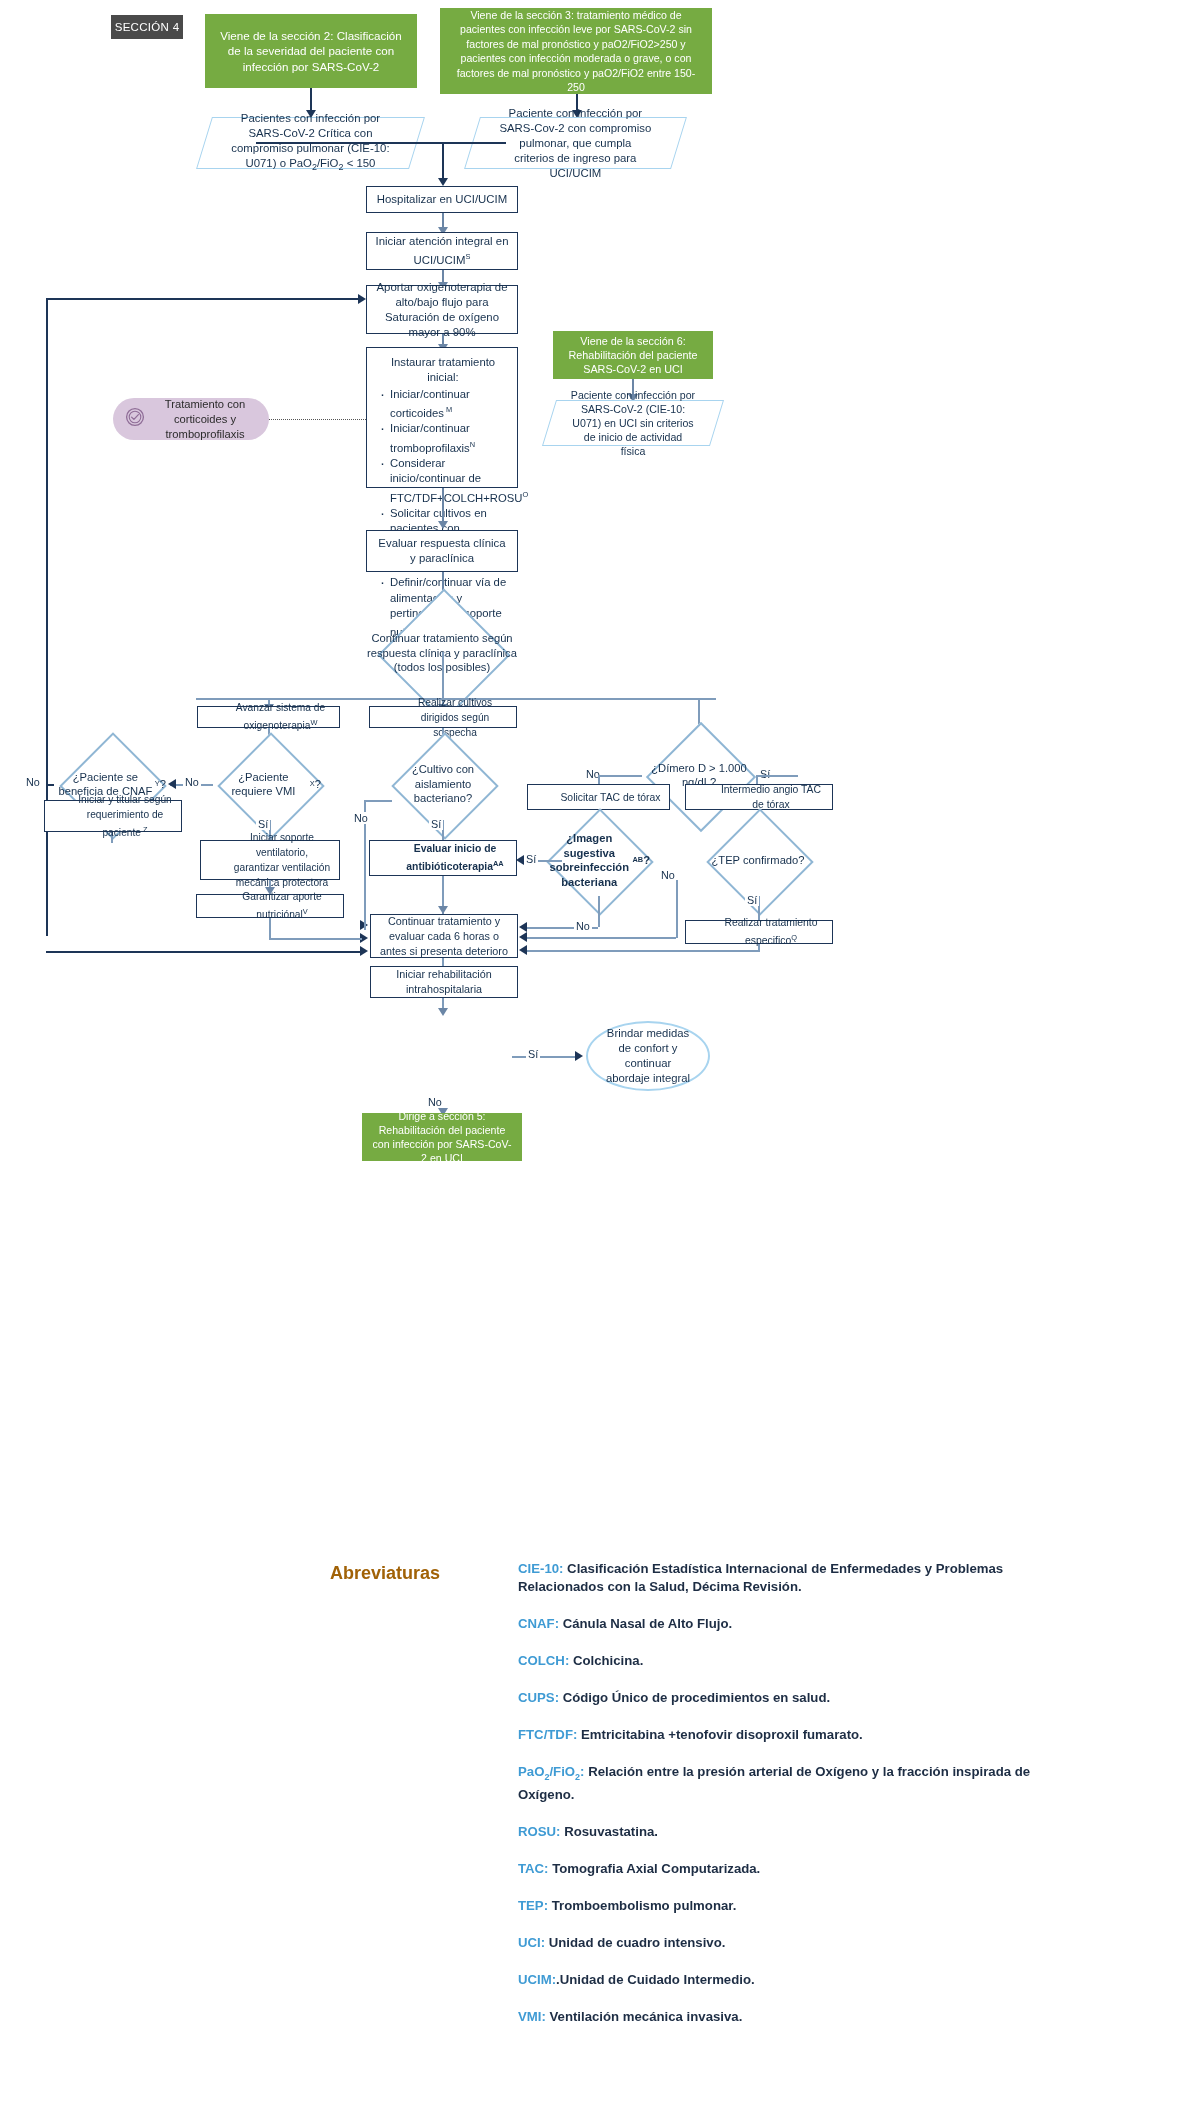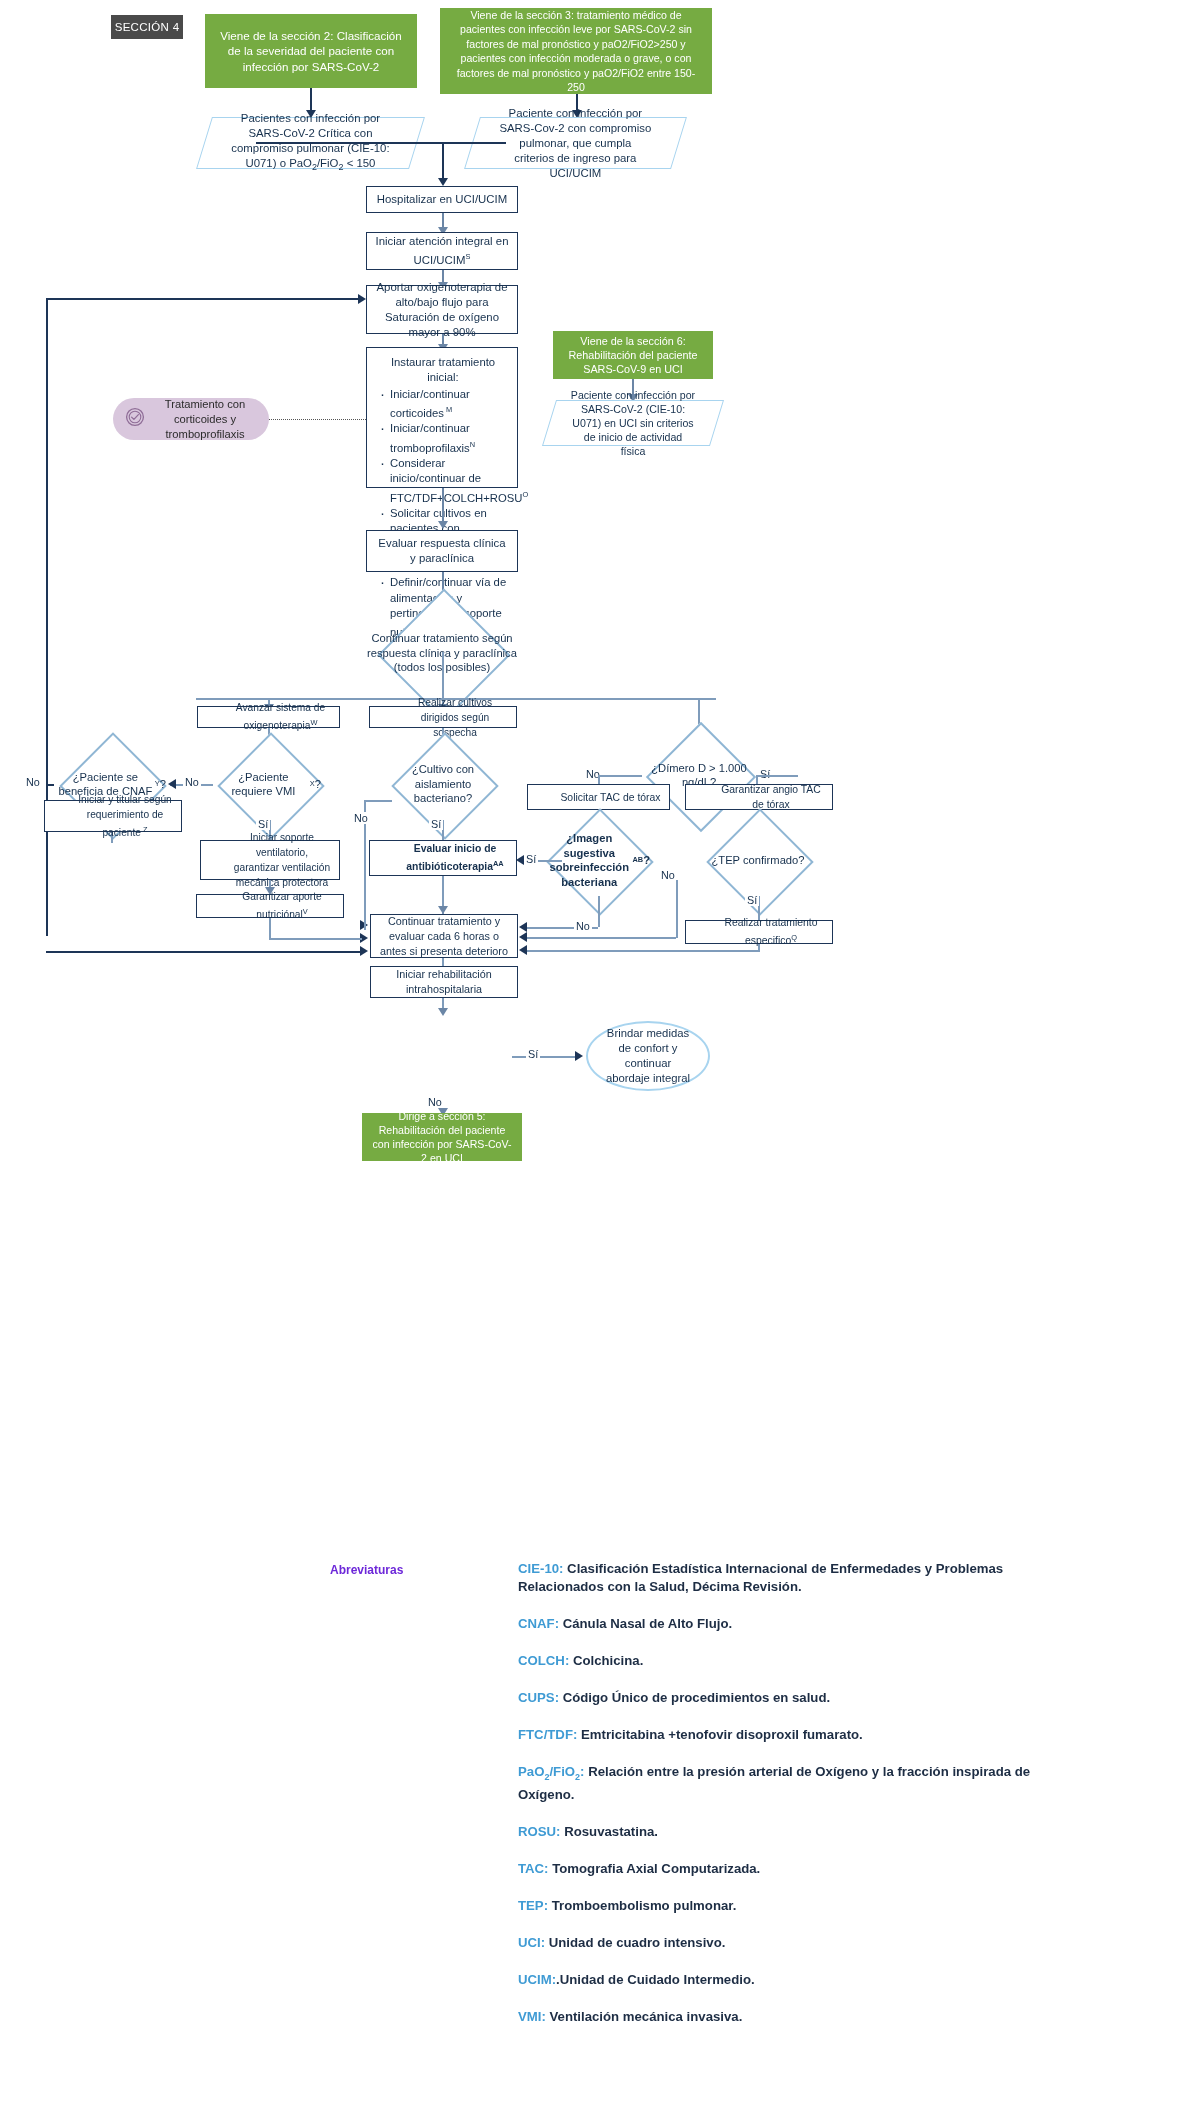--- a/index.html
+++ b/index.html
@@ -64,21 +64,21 @@
   .ar.dg{border-top-color:#6b86a6;}
 
   
   .dot{position:absolute;height:0;border-top:1.6px dotted #555;}
 
   
   .elbl{position:absolute;font-size:10.8px;color:#16304d;background:#fff;padding:0 2px;white-space:nowrap;}
 
   
   #abbr{position:absolute;left:0;top:1560px;width:1181px;}
-  .abbr-title{position:absolute;left:330px;top:3px;font-size:12px;font-weight:bold;color:#6d28d9;}
+  .abbr-title{position:absolute;left:330px;top:3px;font-size:18px;font-weight:bold;color:#a16207;}
   .abbr-list{position:absolute;left:518px;top:0;width:520px;}
   .abbr-item{font-size:13.2px;line-height:18px;font-weight:bold;color:#1d2d44;margin-bottom:19px;}
   .abbr-item .k{color:#3f9bd4;}
   sub{font-size:9px;}
   sup{font-size:7.4px;}
 </style>
 </head>
 <body>
 
 <div id="page">
@@ -152,21 +152,21 @@
         <circle cx="10" cy="10" r="8.4" fill="none" stroke="#8f6d97" stroke-width="1.3"></circle>
         <circle cx="10" cy="10" r="5.8" fill="none" stroke="#8f6d97" stroke-width="1.1"></circle>
         <path d="M6.6 10.1 L8.9 12.4 L13.4 7.6" fill="none" stroke="#8f6d97" stroke-width="1.3" stroke-linecap="round" stroke-linejoin="round"></path>
       </svg>
     </span>
     <span class="txt">Tratamiento con corticoides y tromboprofilaxis</span>
   </div>
   <div class="dot" style="left:269px;top:419px;width:97px;"></div>
 
   <div class="node green" style="left:553px;top:331px;width:160px;height:48px;font-size:10.8px;line-height:14px;">
-    <span>Viene de la sección 6: Rehabilitación del paciente SARS-CoV-9 en UCI</span>
+    <span>Viene de la sección 6: Rehabilitación del paciente SARS-CoV-2 en UCI</span>
   </div>
   <div class="ln v lt" style="left:632px;top:379px;height:19px;"></div>
   <div class="ar down dg" style="left:628px;top:394px;"></div>
 
   <div class="node para" style="left:549px;top:400px;width:168px;height:46px;font-size:10.6px;line-height:14px;padding:4px 20px;">
     <span>Paciente con infección por SARS-CoV-2 (CIE-10: U071) en UCI sin criterios de inicio de actividad física</span>
   </div>
 
   <div class="ln v lt" style="left:442px;top:488px;height:37px;"></div>
   <div class="ar down dg" style="left:438px;top:521px;"></div>
@@ -261,21 +261,21 @@
   <div class="ln h lt2" style="left:598px;top:775px;width:44px;"></div>
   <div class="ln v lt2" style="left:598px;top:775px;height:9px;"></div>
   <div class="elbl" style="left:758px;top:768px;">Sí</div>
   <div class="ln h lt2" style="left:756px;top:775px;width:42px;"></div>
   <div class="ln v lt2" style="left:756px;top:775px;height:9px;"></div>
 
   <div class="node proc thin" style="left:527px;top:784px;width:143px;height:26px;font-size:10.4px;">
     <span>Solicitar TAC de tórax</span>
   </div>
   <div class="node proc thin" style="left:685px;top:784px;width:148px;height:26px;font-size:10.4px;">
-    <span>Garantizar angio TAC de tórax</span>
+    <span>Intermedio angio TAC de tórax</span>
   </div>
 
   <div class="ln v lt2" style="left:598px;top:810px;height:16px;"></div>
   <div class="ln v lt2" style="left:758px;top:810px;height:16px;"></div>
 
   <div class="dia" style="left:542px;top:824px;width:112px;height:72px;font-weight:bold;">
     <div class="shape" style="left:20px;top:0;width:72px;height:72px;"></div>
     <div class="lbl">¿Imagen sugestiva sobreinfección bacteriana<sup>AB</sup>?</div>
   </div>
 

